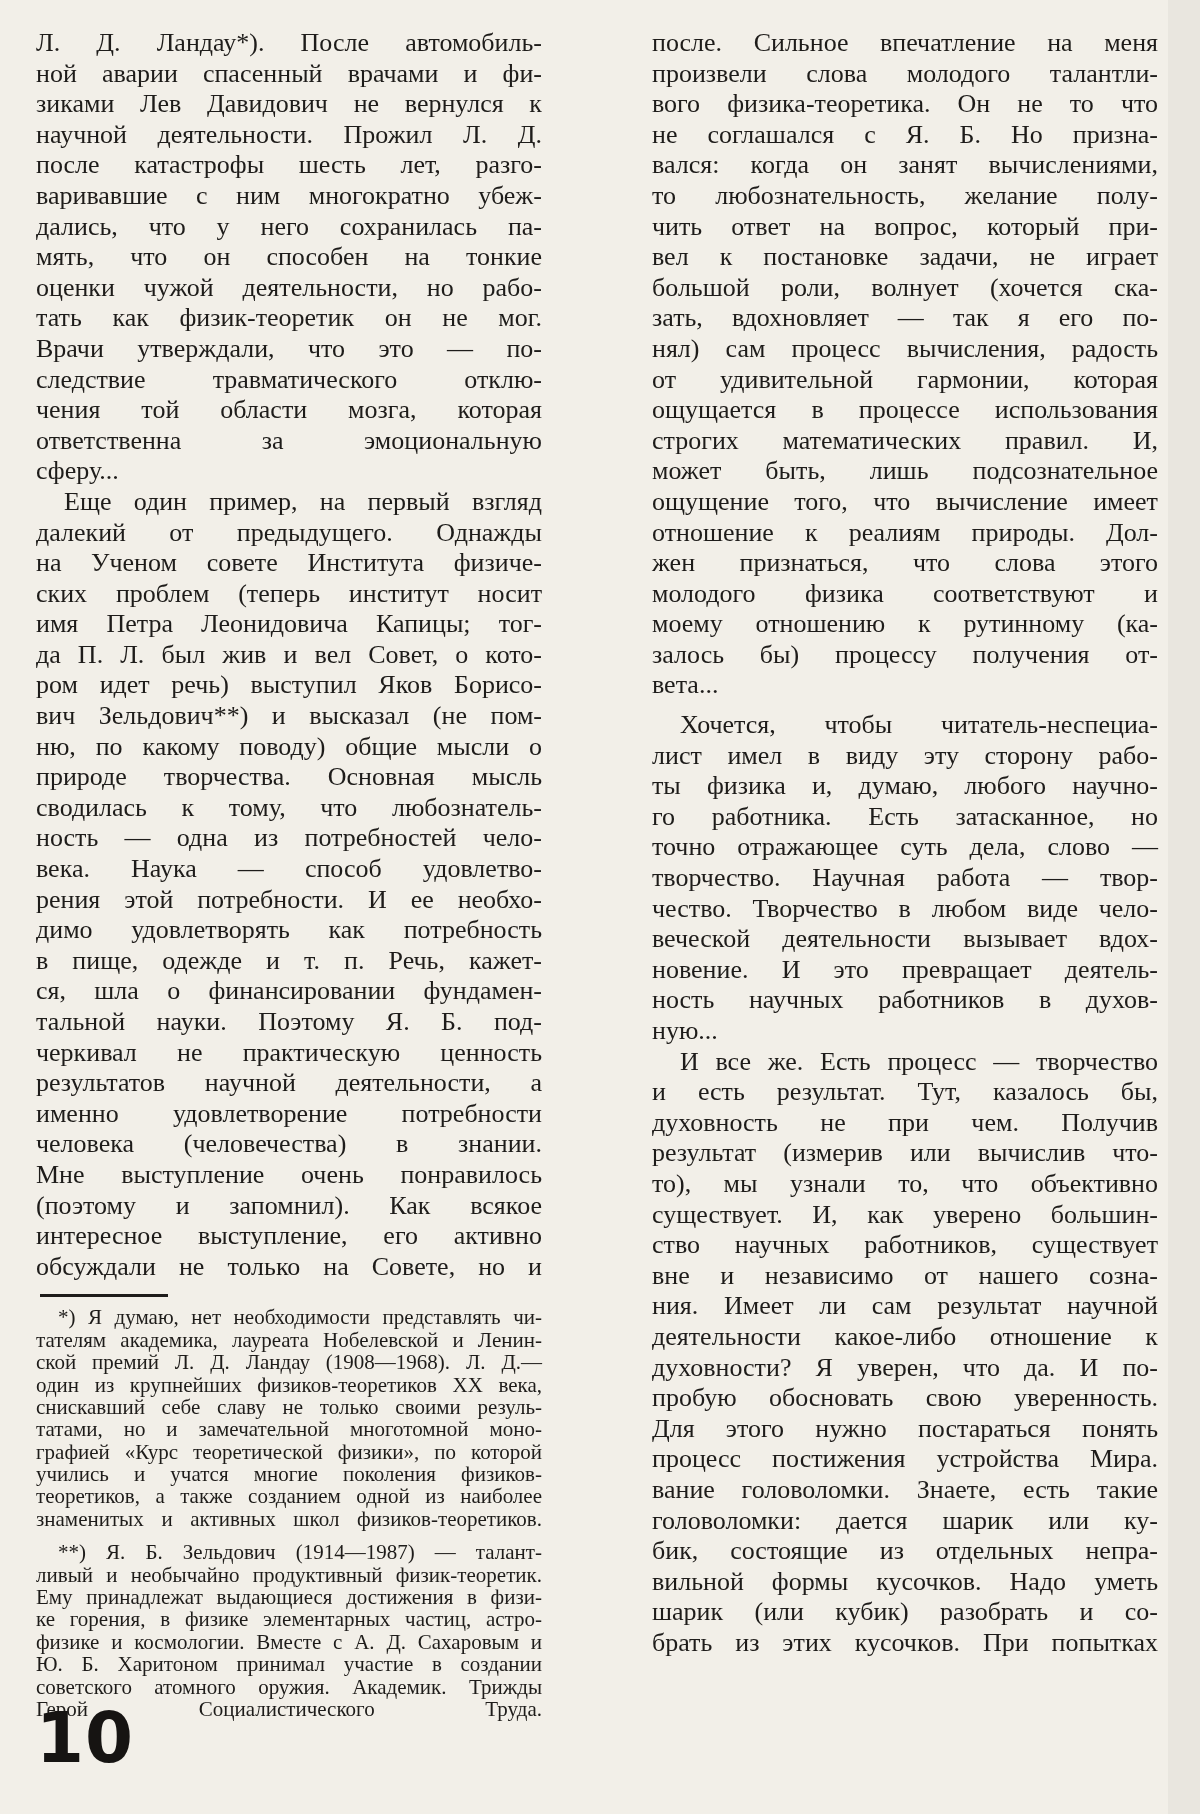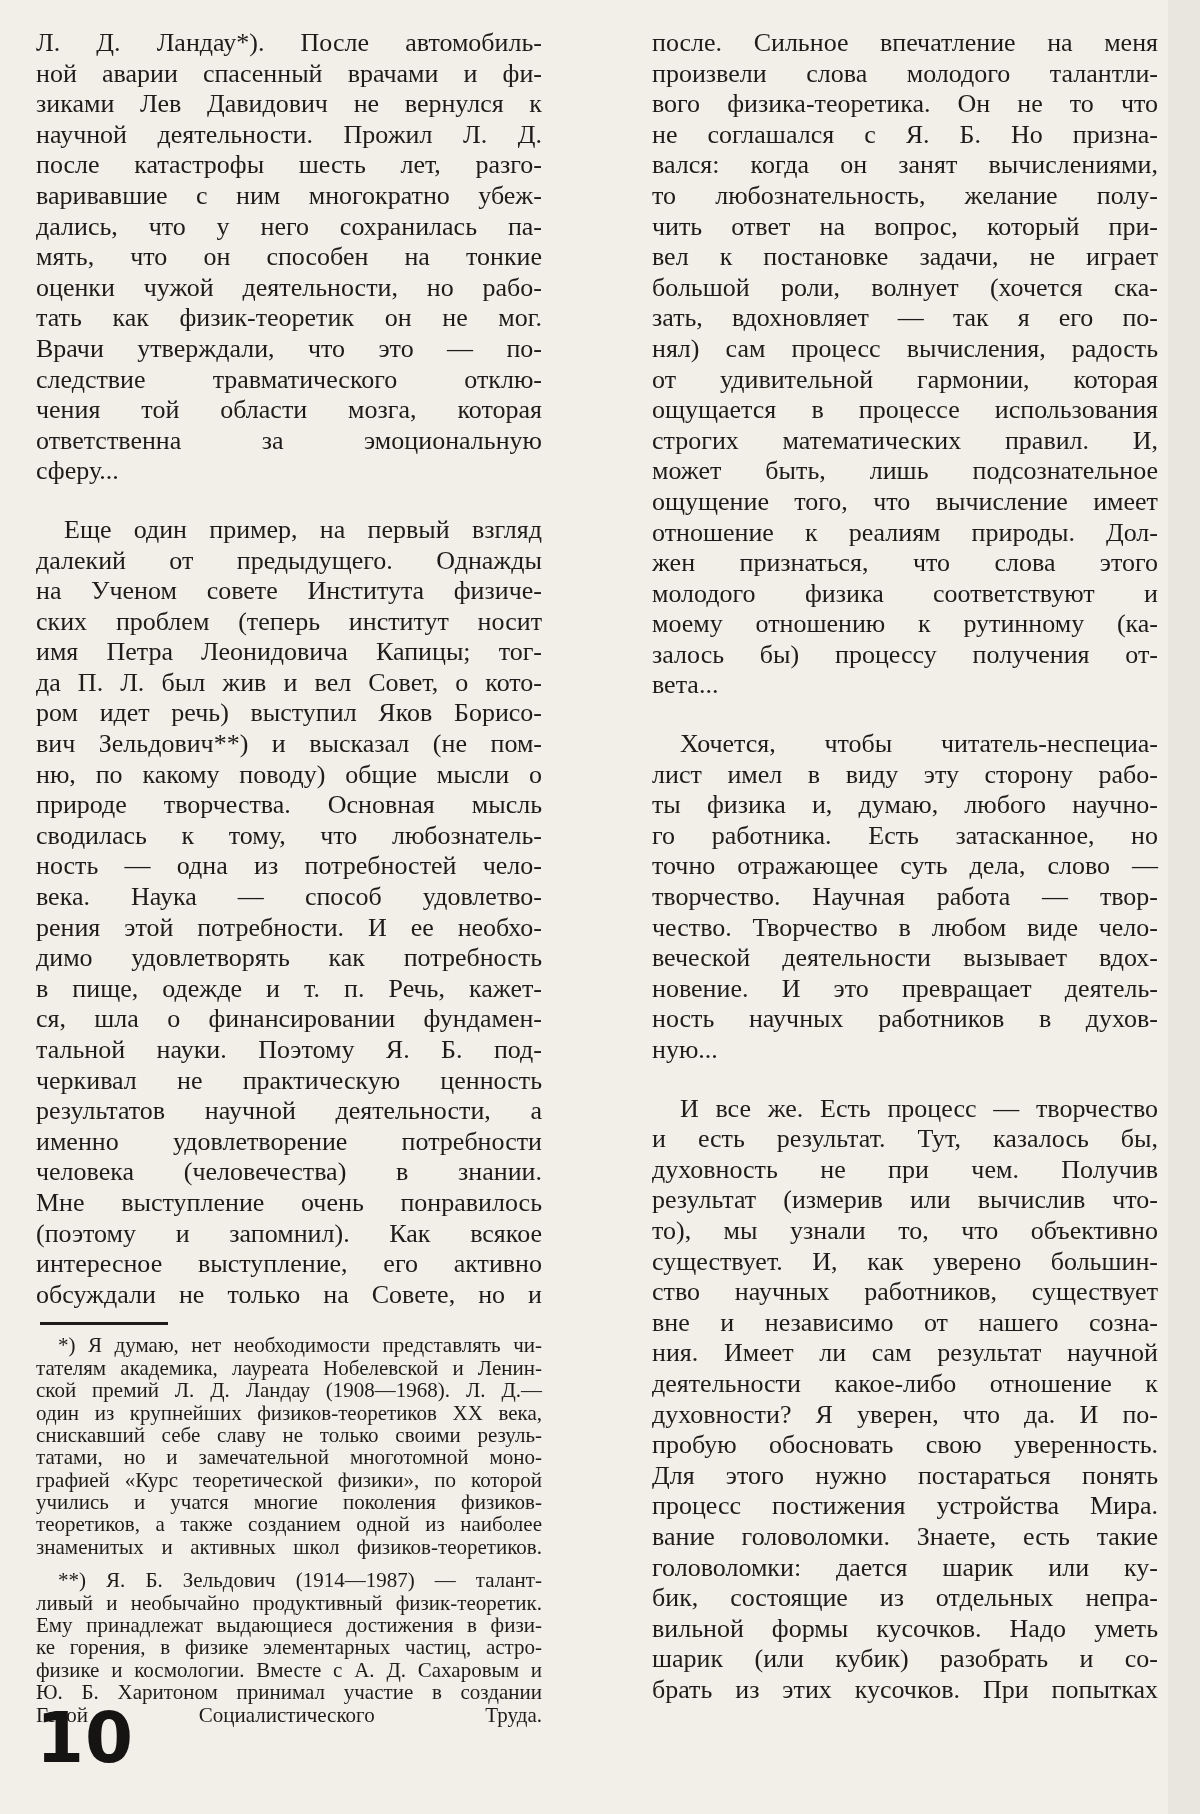--- a/index.html
+++ b/index.html
@@ -13,21 +13,21 @@
     background:#f2efe8;color:#1e1c1a;overflow:hidden;padding-left:46px;
   }
   .col{position:absolute;top:28px;}
   .col-left{left:36px;width:506px;}
   .col-right{left:652px;width:506px;}
   .para .line{
     font-size:26px;line-height:30.6px;height:30.6px;
     text-align:justify;text-align-last:justify;
     overflow:visible;
   }
-  .para.indent .line:first-child{text-indent:28px;margin-top:28px;}
+  .para.indent .line:first-child{text-indent:28px;}
   .line.end{text-align-last:left;}
   .gap-top{margin-top:9px;}
   .fn-rule{
     width:128px;height:0;border-top:3px solid #1e1c1a;
     margin:12px 0 9px 4px;
   }
   .fn .line{
     font-size:21px;line-height:22.4px;height:22.4px;
     text-align:justify;text-align-last:justify;
   }
@@ -106,20 +106,21 @@
           <div class="line">теоретиков, а также созданием одной из наиболее</div>
           <div class="line">знаменитых и активных школ физиков-теоретиков.</div>
         </div>
         <div class="fn indent">
           <div class="line">**) Я. Б. Зельдович (1914—1987) — талант-</div>
           <div class="line">ливый и необычайно продуктивный физик-теоретик.</div>
           <div class="line">Ему принадлежат выдающиеся достижения в физи-</div>
           <div class="line">ке горения, в физике элементарных частиц, астро-</div>
           <div class="line">физике и космологии. Вместе с А. Д. Сахаровым и</div>
           <div class="line">Ю. Б. Харитоном принимал участие в создании</div>
+          <div class="line">советского атомного оружия. Академик. Трижды</div>
           <div class="line end">Герой Социалистического Труда.</div>
         </div>
       </div>
   </div>
   <div class="col col-right">
     <div id="right-paragraphs">
         <div class="para">
           <div class="line">после. Сильное впечатление на меня</div>
           <div class="line">произвели слова молодого талантли-</div>
           <div class="line">вого физика-теоретика. Он не то что</div>

